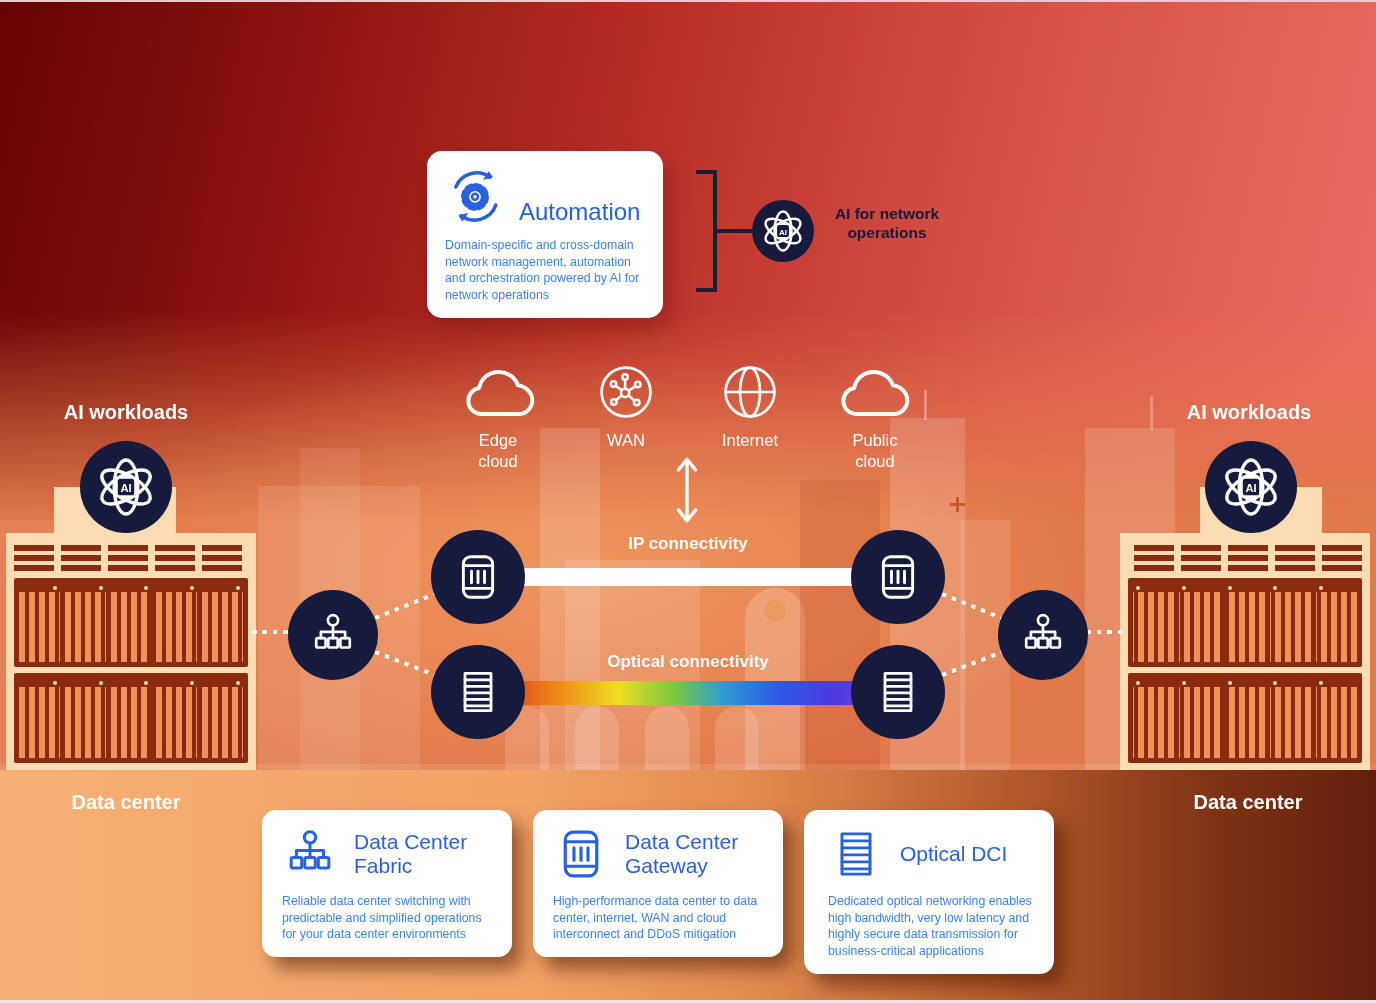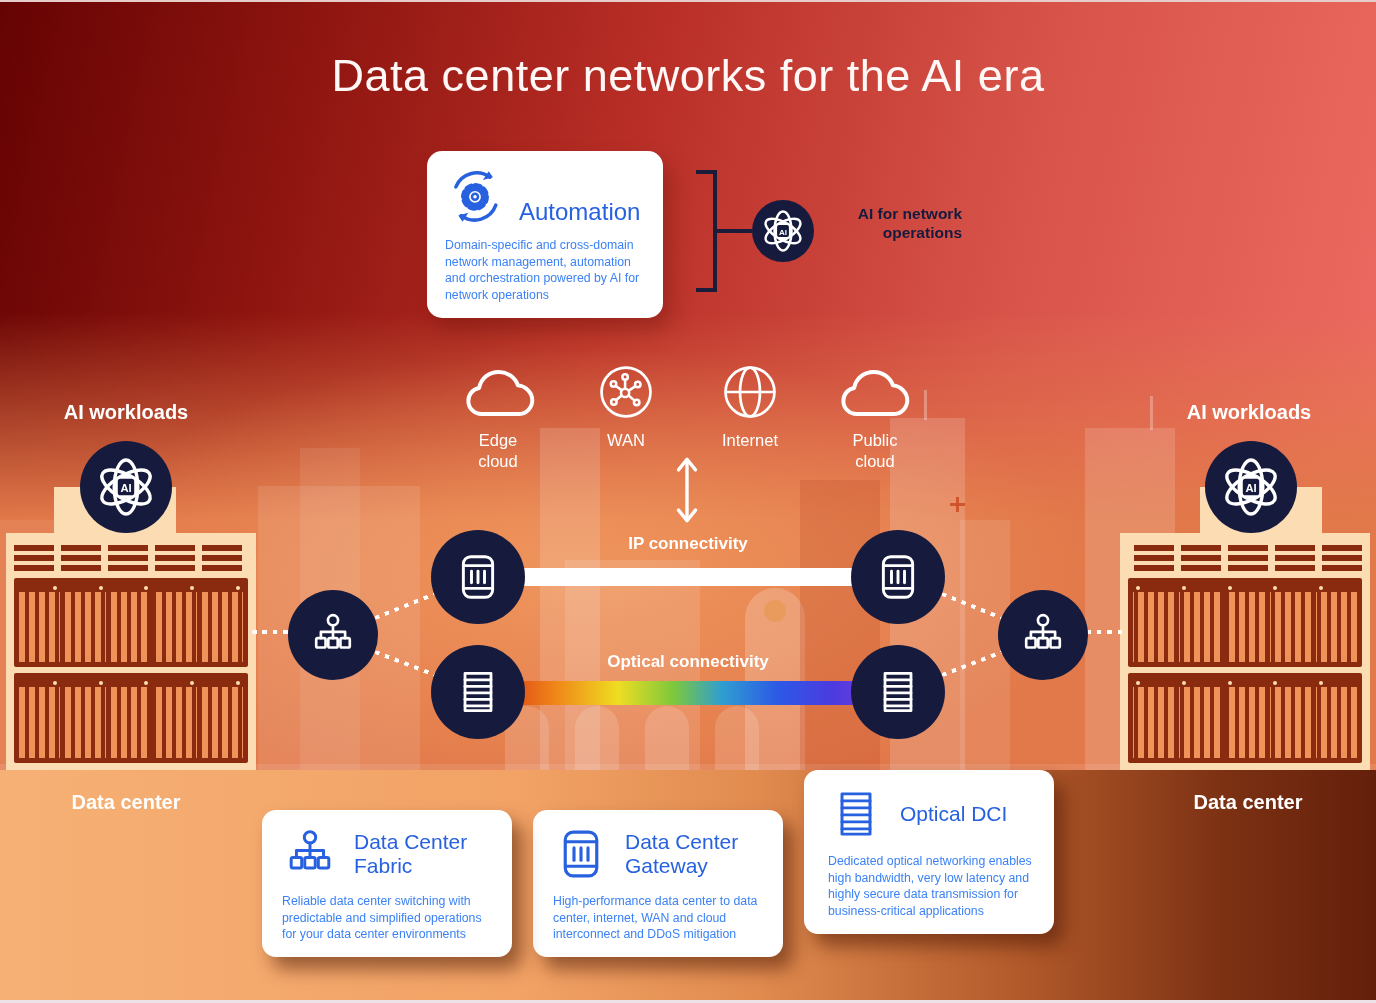--- a/index.html
+++ b/index.html
@@ -62,21 +62,21 @@
   .brk { position:absolute; background:#1b1b3a; z-index:6; }
   .brk-v { left:713px; top:170px; width:4px; height:122px; }
   .brk-t { left:696px; top:170px; width:18px; height:4px; }
   .brk-b { left:696px; top:288px; width:18px; height:4px; }
   .brk-m { left:717px; top:229px; width:35px; height:4px; }
 
   .navy-circle { position:absolute; background:#161b3e; border-radius:50%;
                  display:flex; align-items:center; justify-content:center; z-index:5; }
   .aiops-circle { left:752px; top:200px; width:62px; height:62px; z-index:6; }
   .aiops-circle svg { width:52px; height:52px; }
-  .aiops-label { position:absolute; left:812px; top:204px; width:150px; z-index:6; text-align:right;
+  .aiops-label { position:absolute; left:812px; top:204px; width:150px; z-index:6; text-align:center;
                  color:#161b3e; font-size:15.5px; font-weight:700; line-height:1.25; }
 
   
   .nicon { position:absolute; color:#fff; z-index:4; }
   .nicon svg { display:block; }
   .nlabel { position:absolute; top:430px; color:#fff; font-weight:400; font-size:16.5px;
             text-align:center; line-height:1.25; z-index:4; }
 
   
   .updown { position:absolute; left:673px; top:455px; width:28px; height:70px; color:#fff; z-index:4; }
@@ -130,21 +130,21 @@
   .aiw-r { left:1205px; top:441px; }
   .aiw-circle svg { width:72px; height:72px; }
   .side-label { position:absolute; width:180px; text-align:center; color:#fff; font-weight:700;
                 font-size:20px; z-index:6; }
   .wl-l { left:36px; top:401px; } .wl-r { left:1159px; top:401px; }
   .dc-l { left:36px; top:791px; } .dc-r { left:1158px; top:791px; }
 
   
   .pcard { width:250px; min-height:146px; padding:16px 20px 14px;
            box-shadow:10px 12px 18px rgba(77,26,6,0.55); border-radius:14px; }
-  .pc-1 { left:262px; top:810px; } .pc-2 { left:533px; top:810px; } .pc-3 { left:804px; top:770px;padding-left:24px; }
+  .pc-1 { left:262px; top:810px; } .pc-2 { left:533px; top:810px; } .pc-3 { left:804px; top:810px;padding-left:24px; }
   .pc-hd { display:flex; align-items:center; gap:16px; }
   .pc-hd svg { width:56px; height:56px; color:#2761df; flex:0 0 auto; }
   .pc-title { color:#2761df; font-size:21px; font-weight:400; line-height:1.12; width:132px; }
 </style>
 </head>
 <body>
 
 <svg width="0" height="0" style="position:absolute" aria-hidden="true">
   <defs>
     <symbol id="sym-atom" viewBox="0 0 64 64">
@@ -259,21 +259,20 @@
     <div class="shape arch ar-2"></div>
     <div class="shape arch ar-3"></div>
     <div class="shape arch ar-4"></div>
     <div class="shape arch2 ar-5"></div>
     <div class="shape arch2 ar-6"></div>
     <div class="shape plus-h"></div>
     <div class="shape plus-v"></div>
     <div class="shape ground"></div>
   </div>
 
-  <h1 class="title">Data center networks for the AI era</h1>
 
   <div class="card auto-card">
     <div class="auto-hd">
       <svg viewBox="0 0 72 72">
           <use href="#sym-automation"></use>
         </svg>
       <div class="auto-title">Automation</div>
     </div>
     <p>Domain-specific and cross-domain network management, automation and orchestration powered by AI for network operations</p>
   </div>

